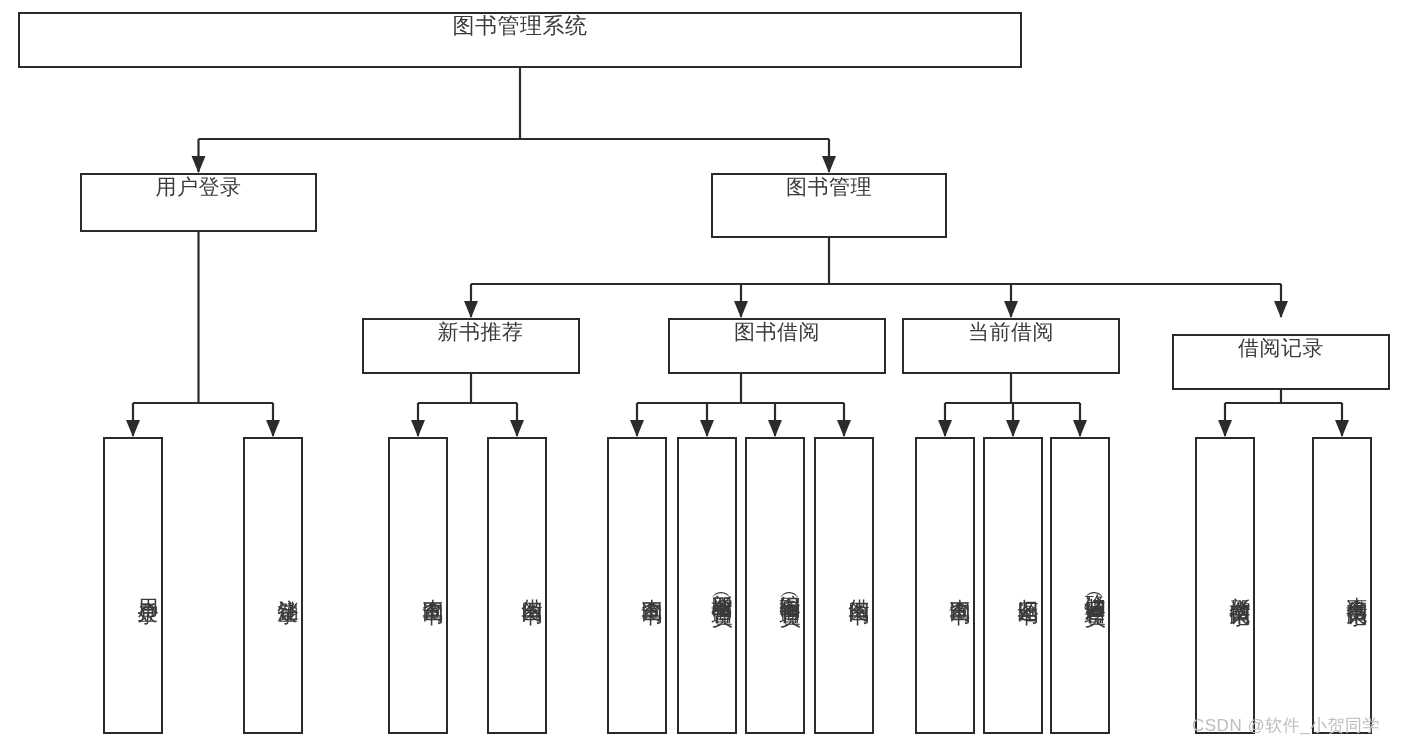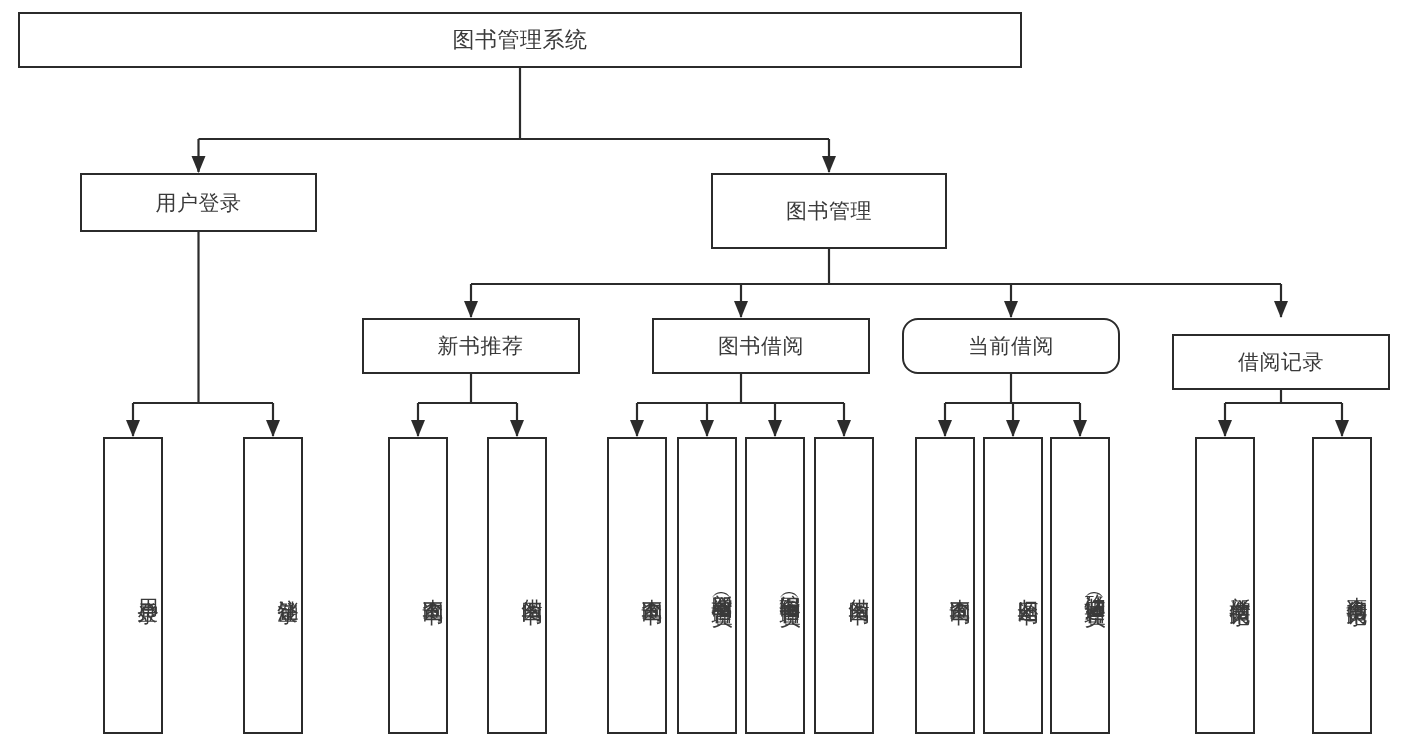--- a/index.html
+++ b/index.html
@@ -24,21 +24,21 @@
     width: 1405px;
     height: 747px;
     pointer-events: none;
   }
   .node {
     position: absolute;
     box-sizing: border-box;
     border: 2px solid #2b2b2b;
     background: #ffffff;
     display: flex;
-    align-items: center;
+    align-items: flex-start;
     justify-content: center;
     color: #3a3a3a;
     overflow: hidden;
   }
   .node.horiz {
     font-size: 21px;
     letter-spacing: 0.5px;
     line-height: 1.1;
   }
   .node.vert {
@@ -125,30 +125,30 @@
       <line x1="1342" y1="403" x2="1342" y2="436" stroke="#2b2b2b" stroke-width="2.2"></line>
       <path d="M 1335 420 L 1349 420 L 1342 437 Z" fill="#2b2b2b"></path>
     </svg>
   <div id="nodes-layer">
       <div class="node horiz root" style="left: 18px; top: 12px; width: 1004px; height: 56px;">
         <span class="lbl">图书管理系统</span>
       </div>
       <div class="node horiz" style="left: 80px; top: 173px; width: 237px; height: 59px;">
         <span class="lbl">用户登录</span>
       </div>
-      <div class="node horiz" style="left: 711px; top: 173px; width: 236px; height: 76px;">
+      <div class="node horiz" style="left: 711px; top: 173px; width: 236px; height: 65px;">
         <span class="lbl">图书管理</span>
       </div>
       <div class="node horiz" style="left: 362px; top: 318px; width: 218px; height: 56px; padding-left: 19px;">
         <span class="lbl">新书推荐</span>
       </div>
-      <div class="node horiz" style="left: 652px; top: 318px; width: 218px; height: 56px;">
+      <div class="node horiz" style="left: 668px; top: 318px; width: 218px; height: 56px;">
         <span class="lbl">图书借阅</span>
       </div>
-      <div class="node horiz" style="left: 902px; top: 318px; width: 218px; height: 56px; border-radius: 16px;">
+      <div class="node horiz" style="left: 902px; top: 318px; width: 218px; height: 56px;">
         <span class="lbl">当前借阅</span>
       </div>
       <div class="node horiz" style="left: 1172px; top: 318px; width: 218px; height: 56px; margin-top: 16px;">
         <span class="lbl">借阅记录</span>
       </div>
       <div class="node vert" style="left: 103px; top: 437px; width: 60px; height: 297px;">
         <span class="lbl">用户登录</span>
       </div>
       <div class="node vert" style="left: 243px; top: 437px; width: 60px; height: 297px;">
         <span class="lbl">注销登录</span>
@@ -180,13 +180,14 @@
       <div class="node vert" style="left: 1050px; top: 437px; width: 60px; height: 297px;">
         <span class="lbl">确认归还（管理员）</span>
       </div>
       <div class="node vert" style="left: 1195px; top: 437px; width: 60px; height: 297px;">
         <span class="lbl">新增借阅记录</span>
       </div>
       <div class="node vert" style="left: 1312px; top: 437px; width: 60px; height: 297px;">
         <span class="lbl">查询借阅记录</span>
       </div>
     </div>
+  <div id="watermark" style="left: 1192px; top: 714px;">CSDN @软件_小贺同学</div>
 </div>
 
 </body></html>

